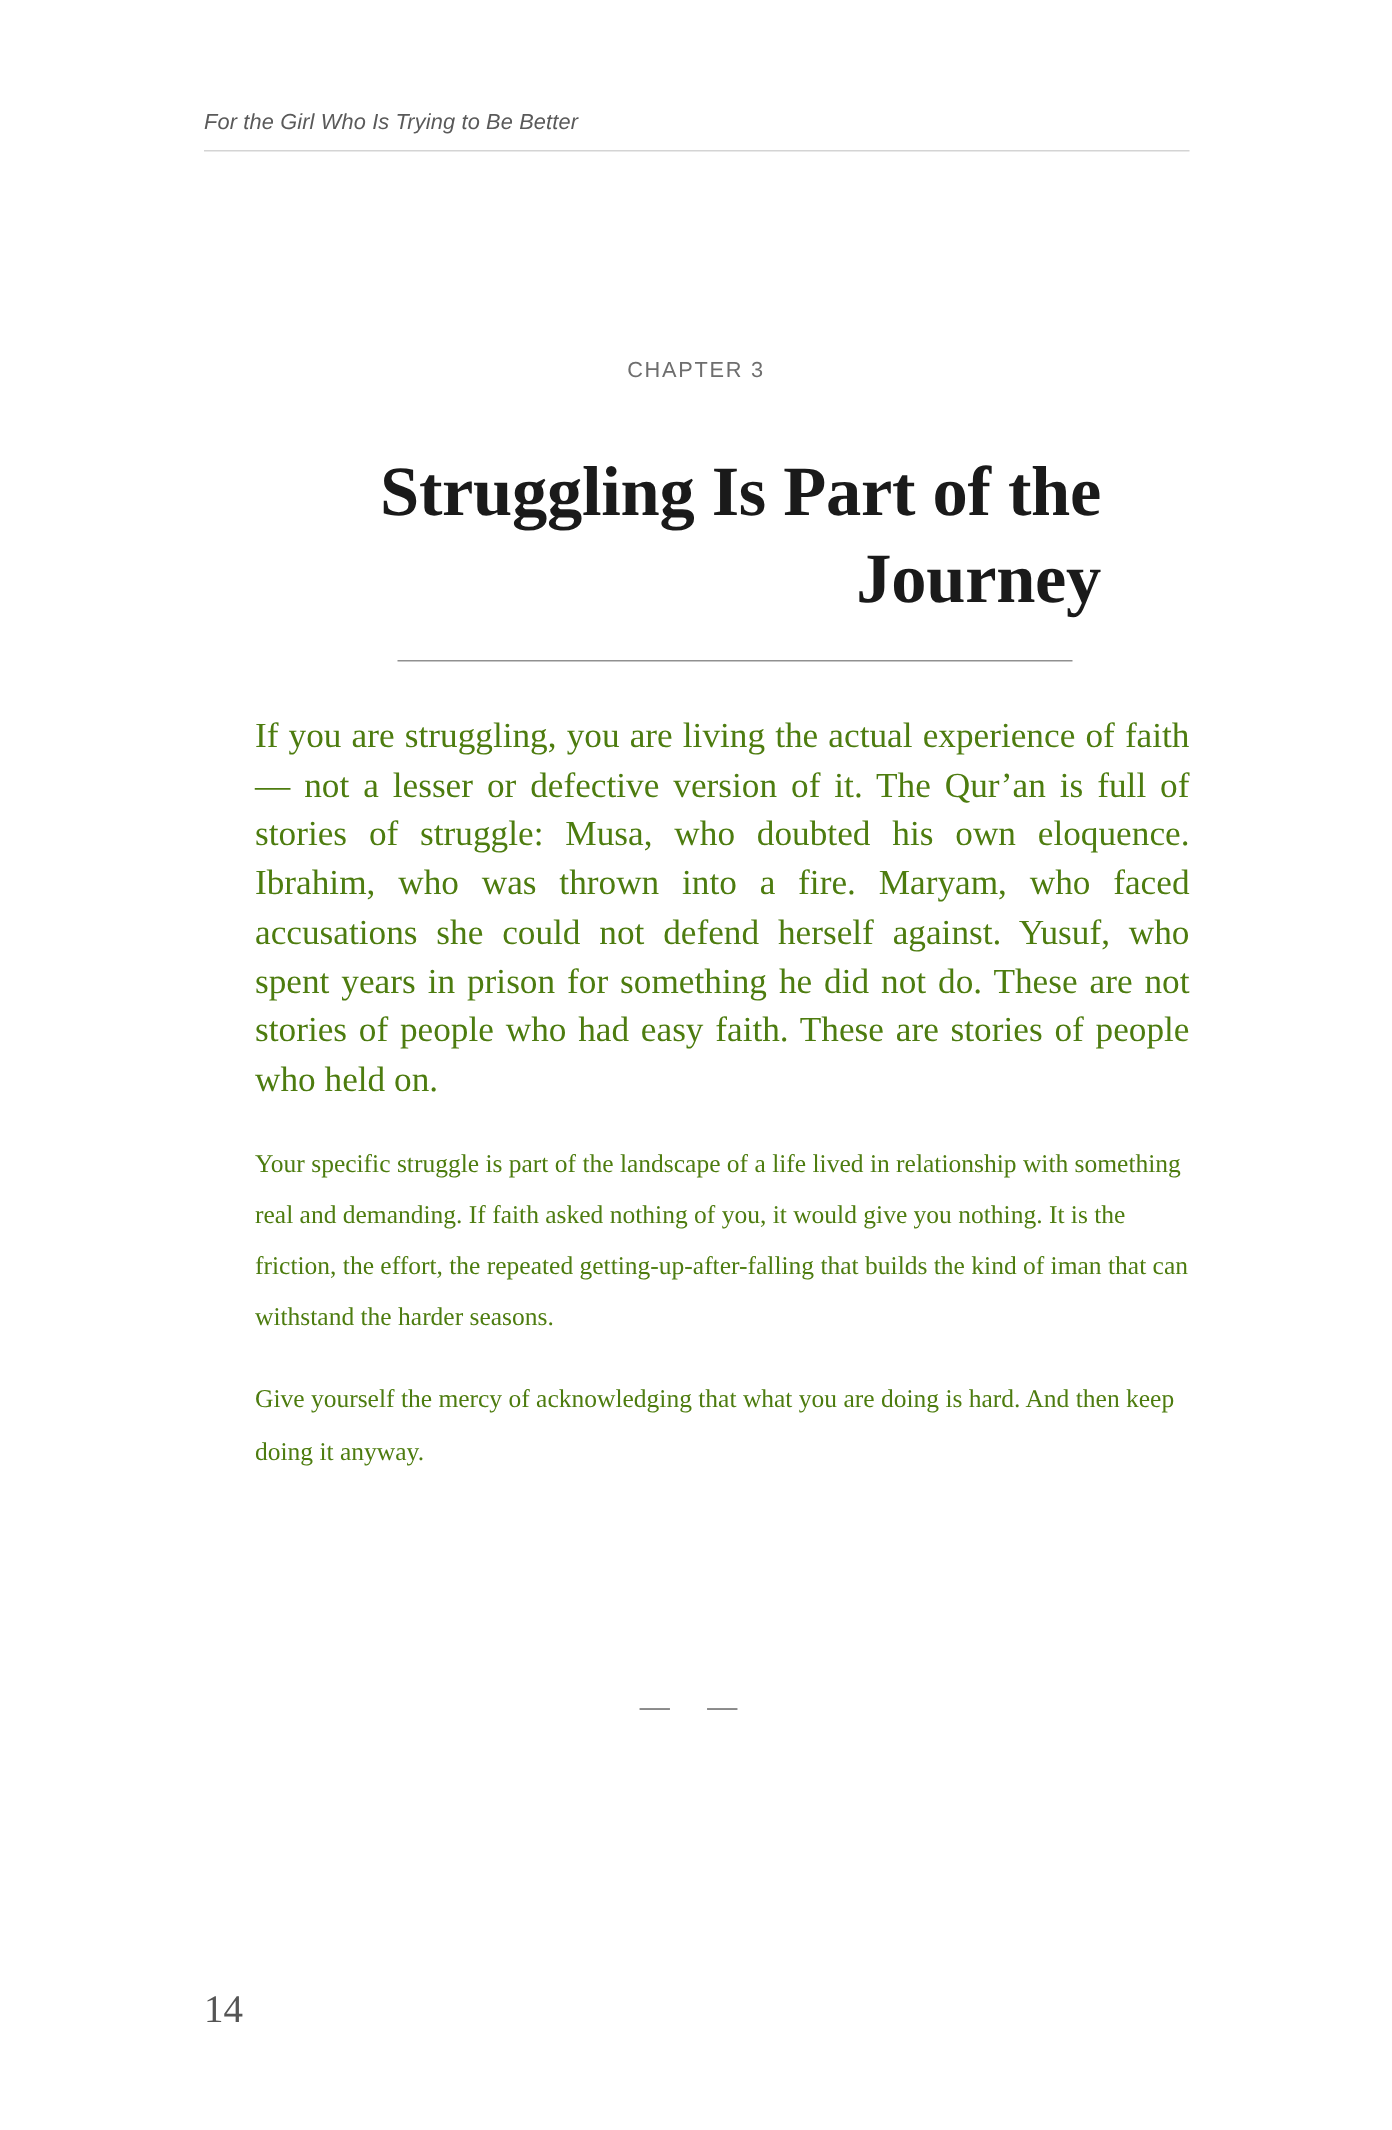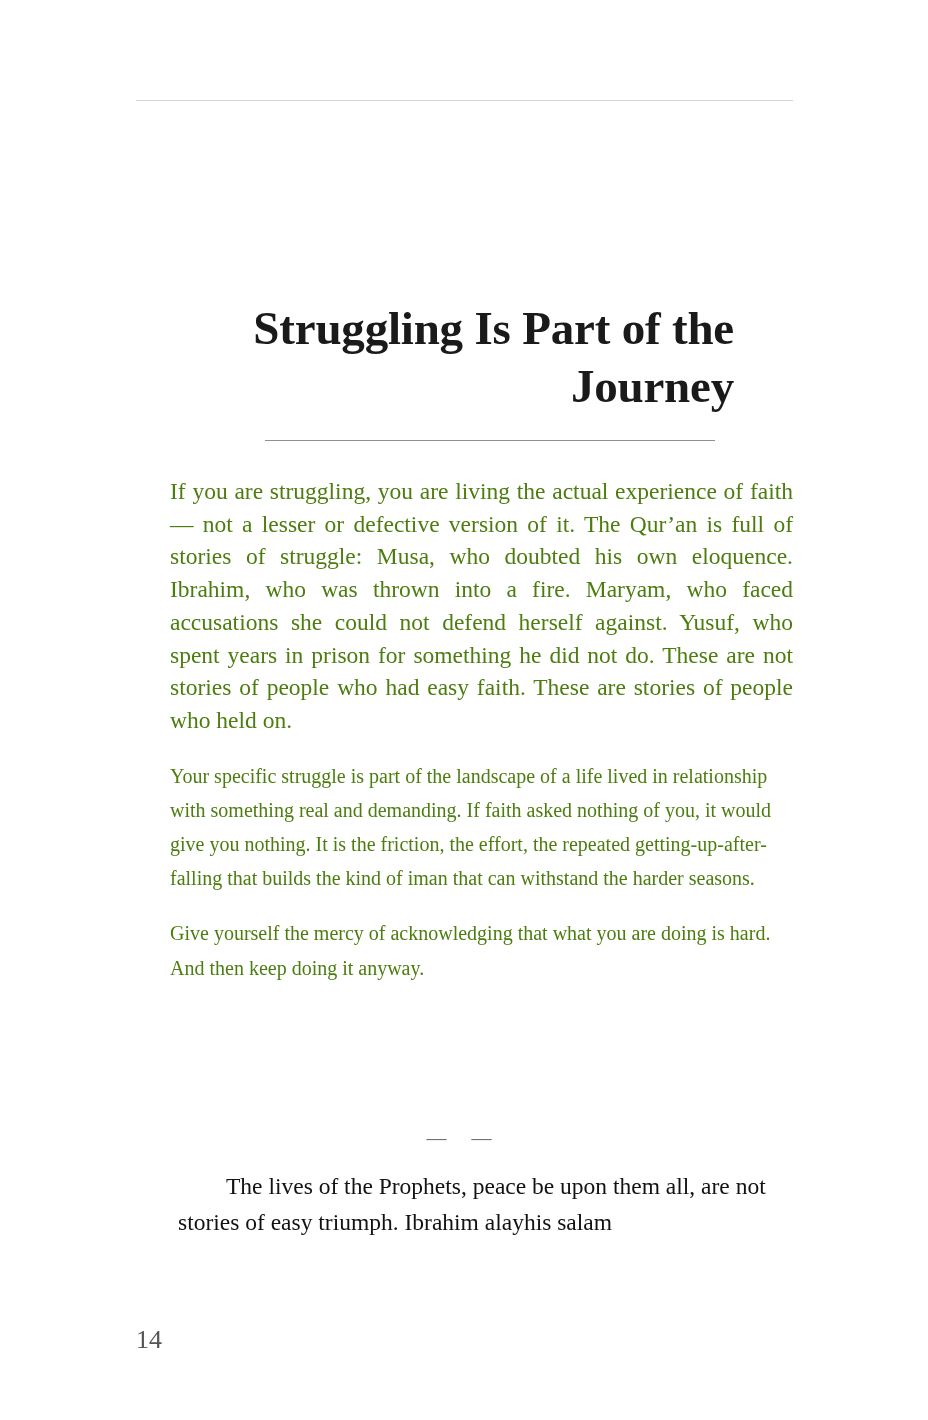--- a/index.html
+++ b/index.html
@@ -95,21 +95,21 @@
   .para-justified {
     text-align: justify;
     text-justify: inter-word;
     font-size: 23.5px;
     line-height: 32.7px;
     margin-bottom: 22px;
   }
 
   .para-loose {
     text-align: left;
-    font-size: 20px;
+    font-size: 17px;
     line-height: 34.2px;
     margin-bottom: 21px;
   }
 
   
   .section-divider {
     position: absolute;
     left: 0;
     top: 1128px;
     width: 928px;
@@ -143,32 +143,35 @@
     font-family: "Liberation Serif", serif;
     font-size: 26px;
     color: #555555;
   }
 </style>
 </head>
 <body>
 
 <div class="page">
 
+  <div class="running-head">
+    <div class="running-head-text">For the Girl Who Is Trying to Be Better</div>
+  </div>
   <div class="header-rule"></div>
 
+  <div class="chapter-label">CHAPTER 3</div>
 
   <h1 class="chapter-title">Struggling Is Part of the Journey</h1>
 
   <div class="title-rule"></div>
 
   <div class="body-col">
     <p class="para-justified">If you are struggling, you are living the actual experience of faith — not a lesser or defective version of it. The Qur’an is full of stories of struggle: Musa, who doubted his own eloquence. Ibrahim, who was thrown into a fire. Maryam, who faced accusations she could not defend herself against. Yusuf, who spent years in prison for something he did not do. These are not stories of people who had easy faith. These are stories of people who held on.</p>
     <p class="para-loose">Your specific struggle is part of the landscape of a life lived in relationship with something real and demanding. If faith asked nothing of you, it would give you nothing. It is the friction, the effort, the repeated getting-up-after-falling that builds the kind of iman that can withstand the harder seasons.</p>
     <p class="para-loose">Give yourself the mercy of acknowledging that what you are doing is hard. And then keep doing it anyway.</p>
   </div>
 
   <div class="section-divider">— —</div>
 
-  <p class="closing-block">The lives of the Prophets, peace be upon them all, are not stories of easy triumph. Ibrahim alayhis salam</p>
 
   <div class="page-number">14</div>
 
 </div>
 
 </body></html>

